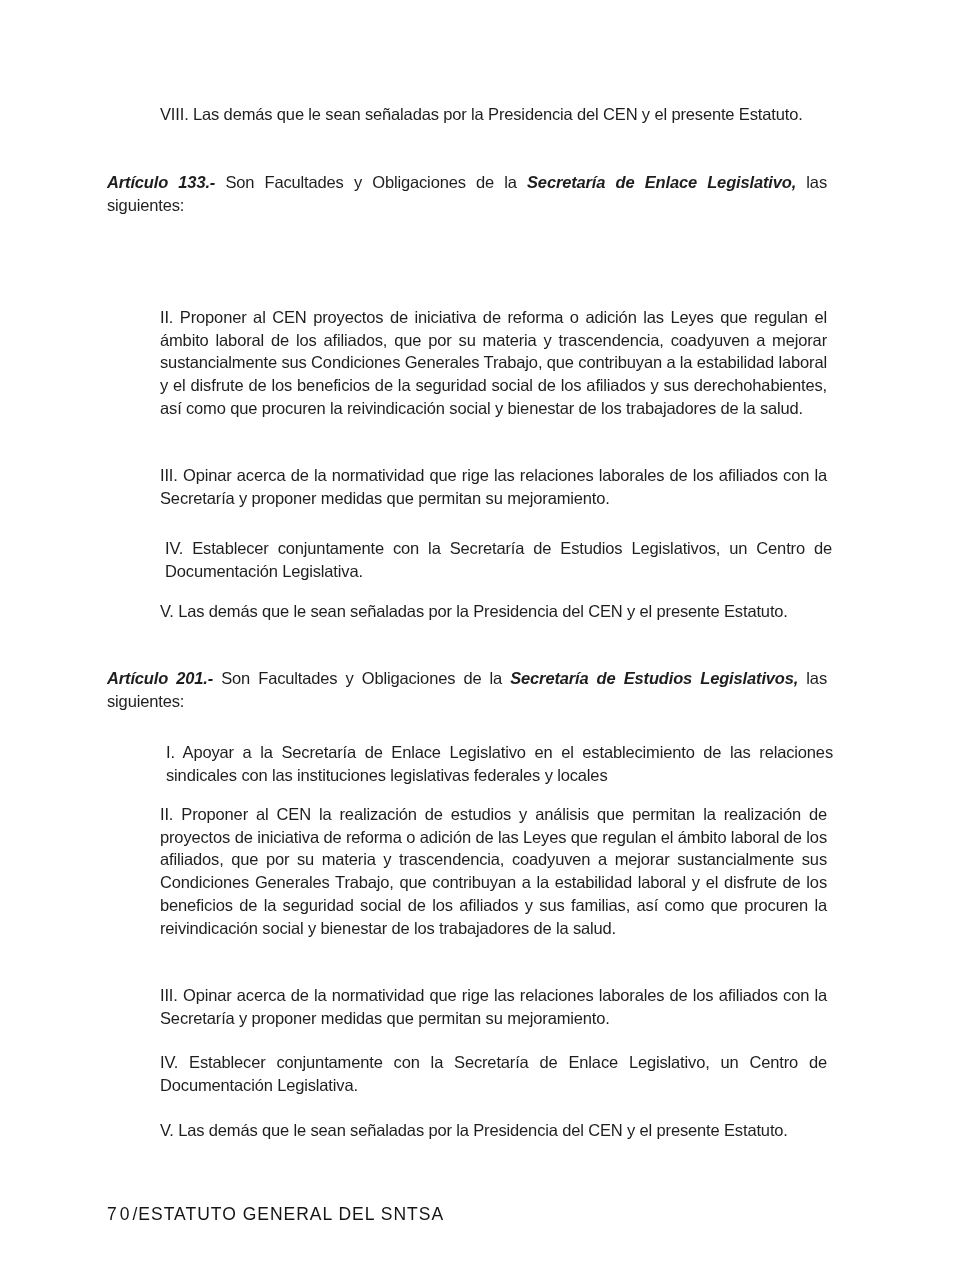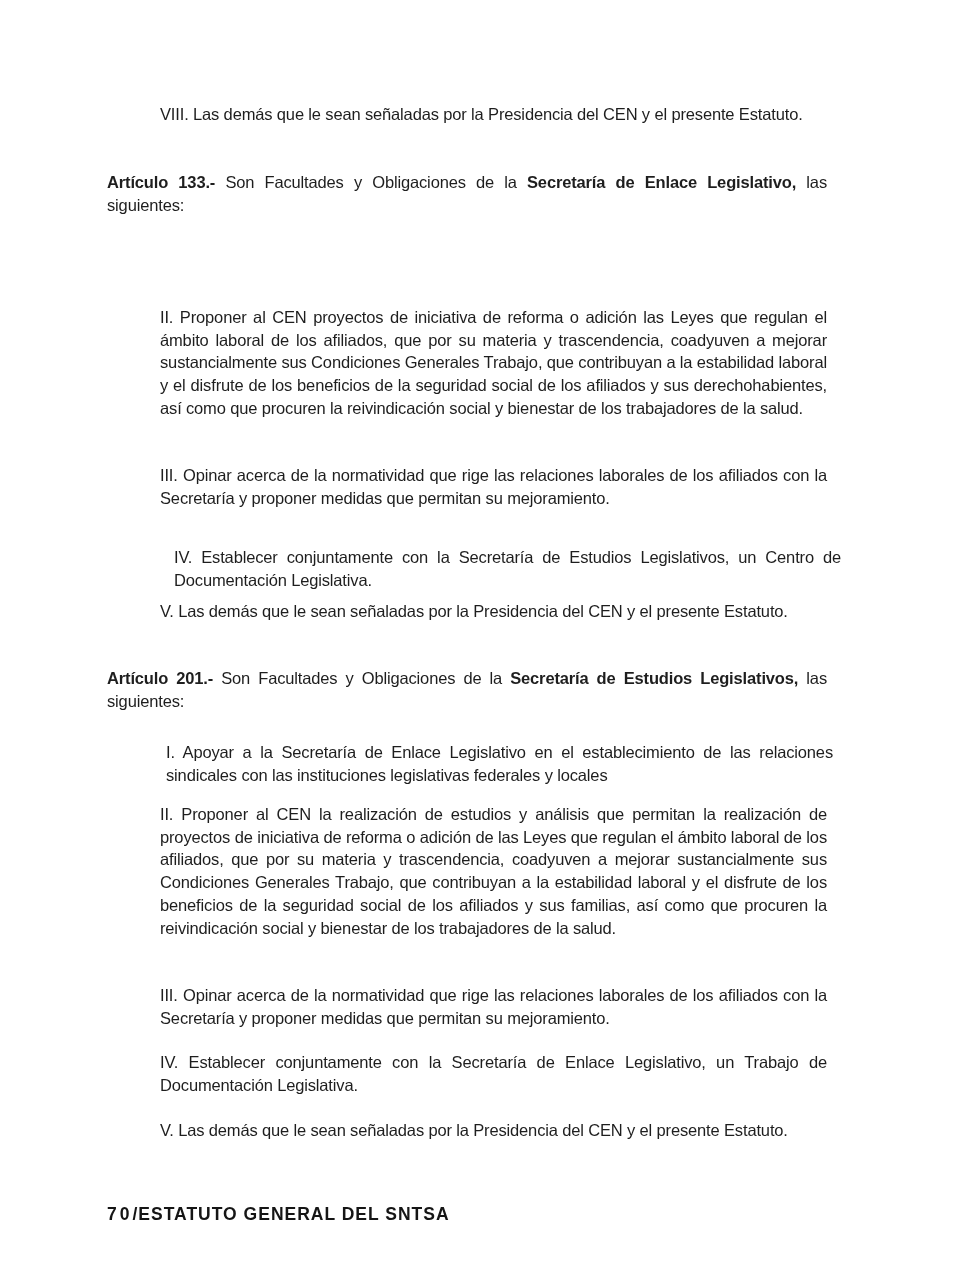--- a/index.html
+++ b/index.html
@@ -31,27 +31,28 @@
     .item {
       left: 160px;
       width: 667px;
     }
     .article {
       left: 107px;
       width: 720px;
     }
     .article .bold {
       font-weight: bold;
+      font-style: italic;
     }
     .footer {
       position: absolute;
       left: 107px;
       top: 1204px;
       font-size: 17.5px;
-      font-weight: bold;
+      font-weight: normal;
       letter-spacing: 1px;
       color: #151515;
       white-space: nowrap;
       text-align: right;
     }
     .footer .num {
       letter-spacing: 3px;
     }
   </style>
 </head>
@@ -60,30 +61,30 @@
 <div class="page">
 
   <p class="block item" style="top:103px; margin:0;">VIII. Las demás que le sean señaladas por la Presidencia del CEN y el presente Estatuto.</p>
 
   <p class="block article" style="top:171px; margin:0;">
     <span class="bold">Artículo 133.-</span><span> Son Facultades y Obligaciones de la </span><span class="bold">Secretaría de Enlace Legislativo,</span><span> las siguientes:</span>
   </p>
 
   <p class="block item" style="top:306px; margin:0;">II. Proponer al CEN proyectos de iniciativa de reforma o adición las Leyes que regulan el ámbito laboral de los afiliados, que por su materia y trascendencia, coadyuven a mejorar sustancialmente sus Condiciones Generales Trabajo, que contribuyan a la estabilidad laboral y el disfrute de los beneficios de la seguridad social de los afiliados y sus derechohabientes, así como que procuren la reivindicación social y bienestar de los trabajadores de la salud.</p>
   <p class="block item" style="top:464px; margin:0;">III. Opinar acerca de la normatividad que rige las relaciones laborales de los afiliados con la Secretaría y proponer medidas que permitan su mejoramiento.</p>
-  <p class="block item" style="top:532px; margin:14px;">IV. Establecer conjuntamente con la Secretaría de Estudios Legislativos, un Centro de Documentación Legislativa.</p>
+  <p class="block item" style="top:532px; margin:5px;">IV. Establecer conjuntamente con la Secretaría de Estudios Legislativos, un Centro de Documentación Legislativa.</p>
   <p class="block item" style="top:600px; margin:0;">V. Las demás que le sean señaladas por la Presidencia del CEN y el presente Estatuto.</p>
 
   <p class="block article" style="top:667px; margin:0;">
     <span class="bold">Artículo 201.-</span><span> Son Facultades y Obligaciones de la </span><span class="bold">Secretaría de Estudios Legislativos,</span><span> las siguientes:</span>
   </p>
 
   <p class="block item" style="top:735px; margin:6px;">I. Apoyar a la Secretaría de Enlace Legislativo en el establecimiento de las relaciones sindicales con las instituciones legislativas federales y locales</p>
   <p class="block item" style="top:803px; margin:0;">II. Proponer al CEN la realización de estudios y análisis que permitan la realización de proyectos de iniciativa de reforma o adición de las Leyes que regulan el ámbito laboral de los afiliados, que por su materia y trascendencia, coadyuven a mejorar sustancialmente sus Condiciones Generales Trabajo, que contribuyan a la estabilidad laboral y el disfrute de los beneficios de la seguridad social de los afiliados y sus familias, así como que procuren la reivindicación social y bienestar de los trabajadores de la salud.</p>
   <p class="block item" style="top:984px; margin:0;">III. Opinar acerca de la normatividad que rige las relaciones laborales de los afiliados con la Secretaría y proponer medidas que permitan su mejoramiento.</p>
-  <p class="block item" style="top:1051px; margin:0;">IV. Establecer conjuntamente con la Secretaría de Enlace Legislativo, un Trabajo de Documentación Legislativa.</p>
+  <p class="block item" style="top:1051px; margin:0;">IV. Establecer conjuntamente con la Secretaría de Enlace Legislativo, un Centro de Documentación Legislativa.</p>
   <p class="block item" style="top:1119px; margin:0;">V. Las demás que le sean señaladas por la Presidencia del CEN y el presente Estatuto.</p>
 
   <div class="footer">
     <span class="num">70</span><span>/</span><span>ESTATUTO GENERAL DEL SNTSA</span>
   </div>
 
 </div>
 
 </body></html>

